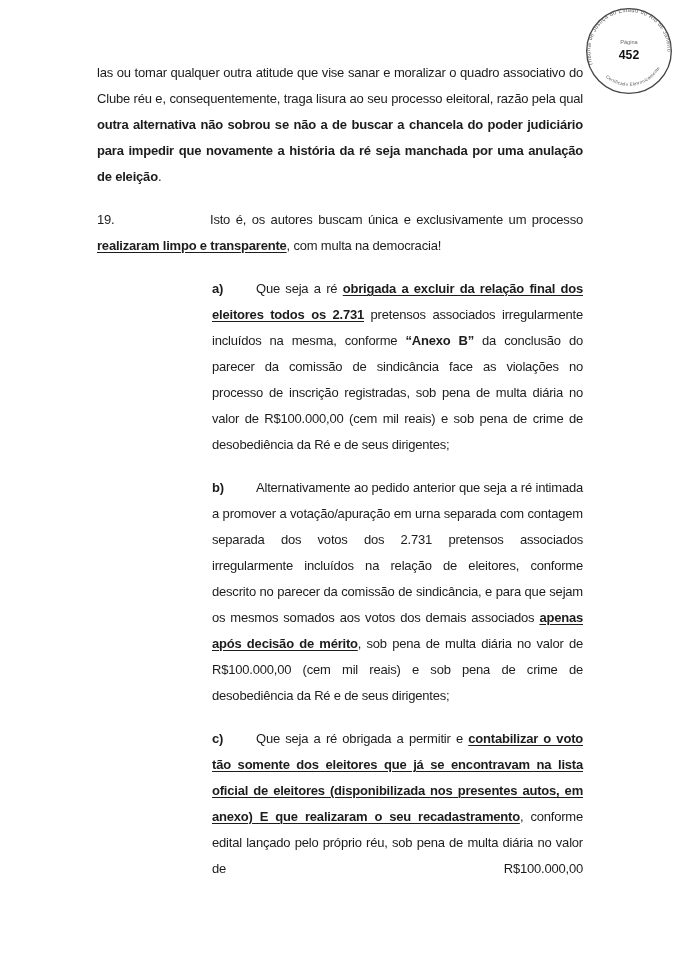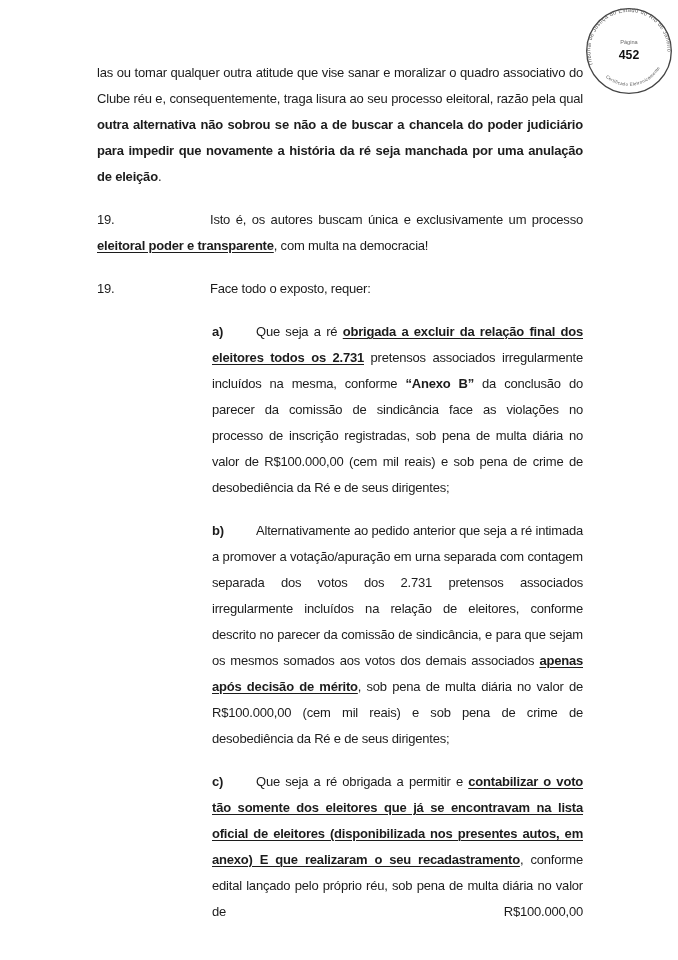--- a/index.html
+++ b/index.html
@@ -62,26 +62,23 @@
       <text x="50" y="43" text-anchor="middle" font-size="6" fill="#6b6b6b">Página</text>
       <text x="50" y="58" text-anchor="middle" font-size="13" font-weight="bold" fill="#111111">452</text>
     </svg>
   </div>
 
   <div class="content">
 
     <p class="para"><span>las ou tomar qualquer outra atitude que vise sanar e moralizar o quadro associativo do Clube réu e, consequentemente, traga lisura ao seu processo eleitoral, razão pela qual </span><span class="b">outra alternativa não sobrou se não a de buscar a chancela do poder judiciário para impedir que novamente a história da ré seja manchada por uma anulação de eleição</span><span>.</span></p>
 
     <div class="para">
-      <span class="pnum">19.</span><span><span>Isto é, os autores buscam única e exclusivamente um processo </span><span class="b u">eleitoral poder e transparente</span><span>, com multa na democracia!</span></span>
+      <span class="pnum">19.</span><span><span>Isto é, os autores buscam única e exclusivamente um processo </span><span class="b u">realizaram limpo e transparente</span><span>, com multa na democracia!</span></span>
     </div>
 
-    <div class="para">
-      <span class="pnum">19.</span><span><span>Face todo o exposto, requer:</span></span>
-    </div>
 
     <div class="item">
       <span class="letter">a)</span><span><span>Que seja a ré </span><span class="b u">obrigada a excluir da relação final dos eleitores todos os 2.731</span><span> pretensos associados irregularmente incluídos na mesma, conforme </span><span class="b">“Anexo B”</span><span> da conclusão do parecer da comissão de sindicância face as violações no processo de inscrição registradas, sob pena de multa diária no valor de R$100.000,00 (cem mil reais) e sob pena de crime de desobediência da Ré e de seus dirigentes;</span></span>
     </div>
 
     <div class="item">
       <span class="letter">b)</span><span><span>Alternativamente ao pedido anterior que seja a ré intimada a promover a votação/apuração em urna separada com contagem separada dos votos dos 2.731 pretensos associados irregularmente incluídos na relação de eleitores, conforme descrito no parecer da comissão de sindicância, e para que sejam os mesmos somados aos votos dos demais associados </span><span class="b u">apenas após decisão de mérito</span><span>, sob pena de multa diária no valor de R$100.000,00 (cem mil reais) e sob pena de crime de desobediência da Ré e de seus dirigentes;</span></span>
     </div>
 
     <div class="item justify-last">

